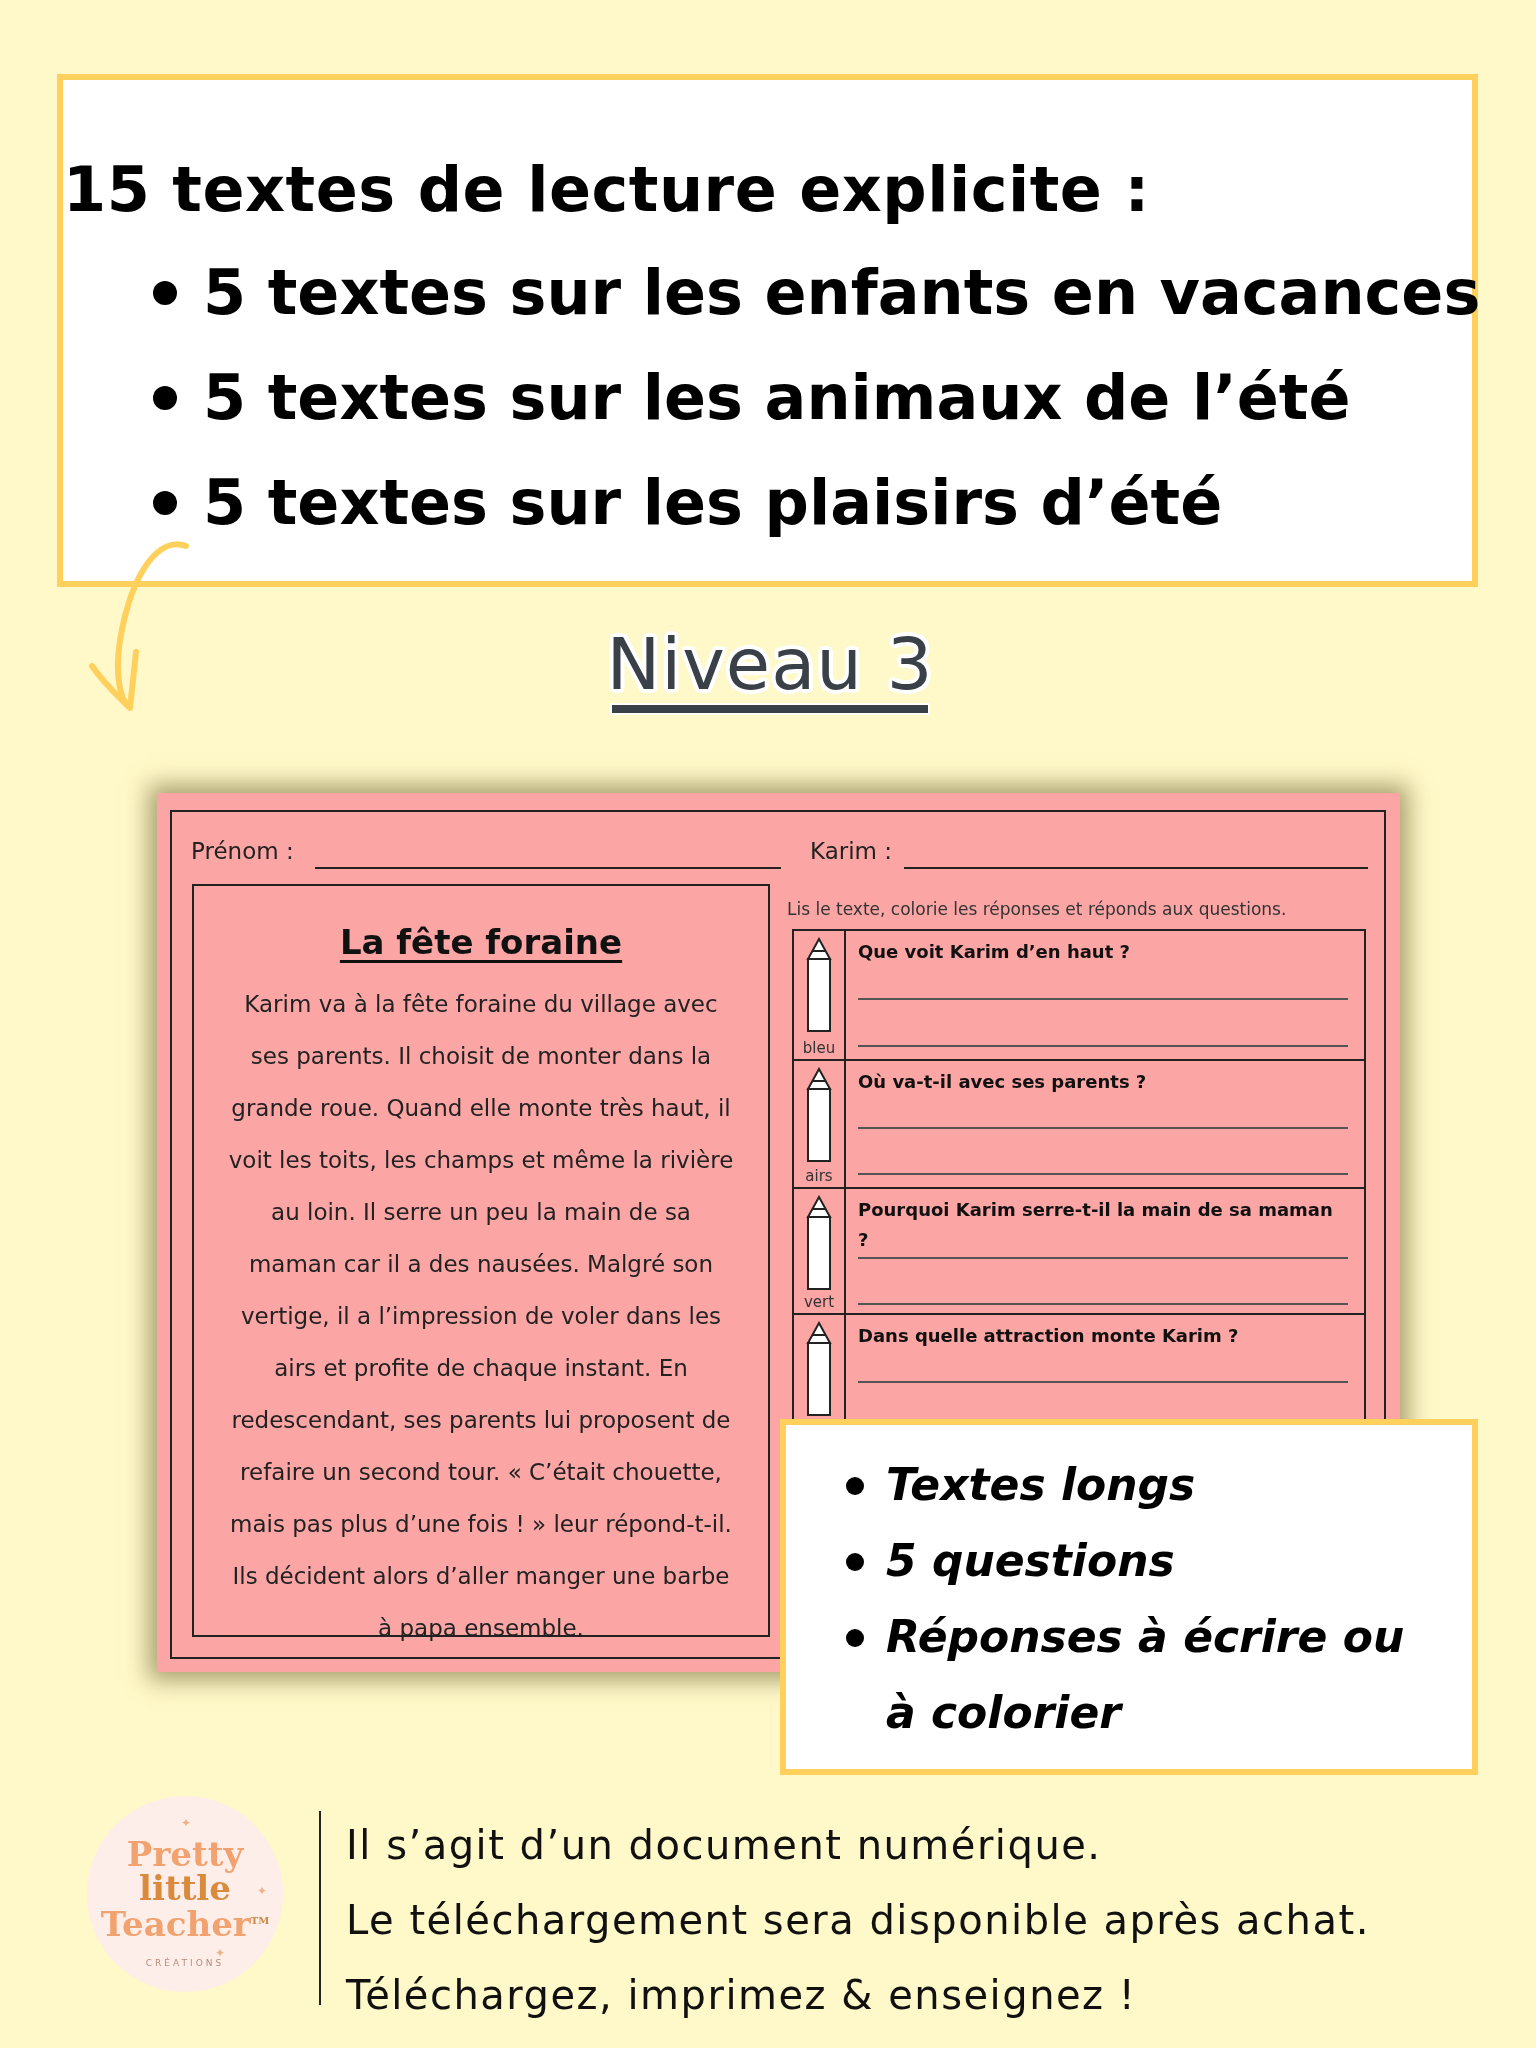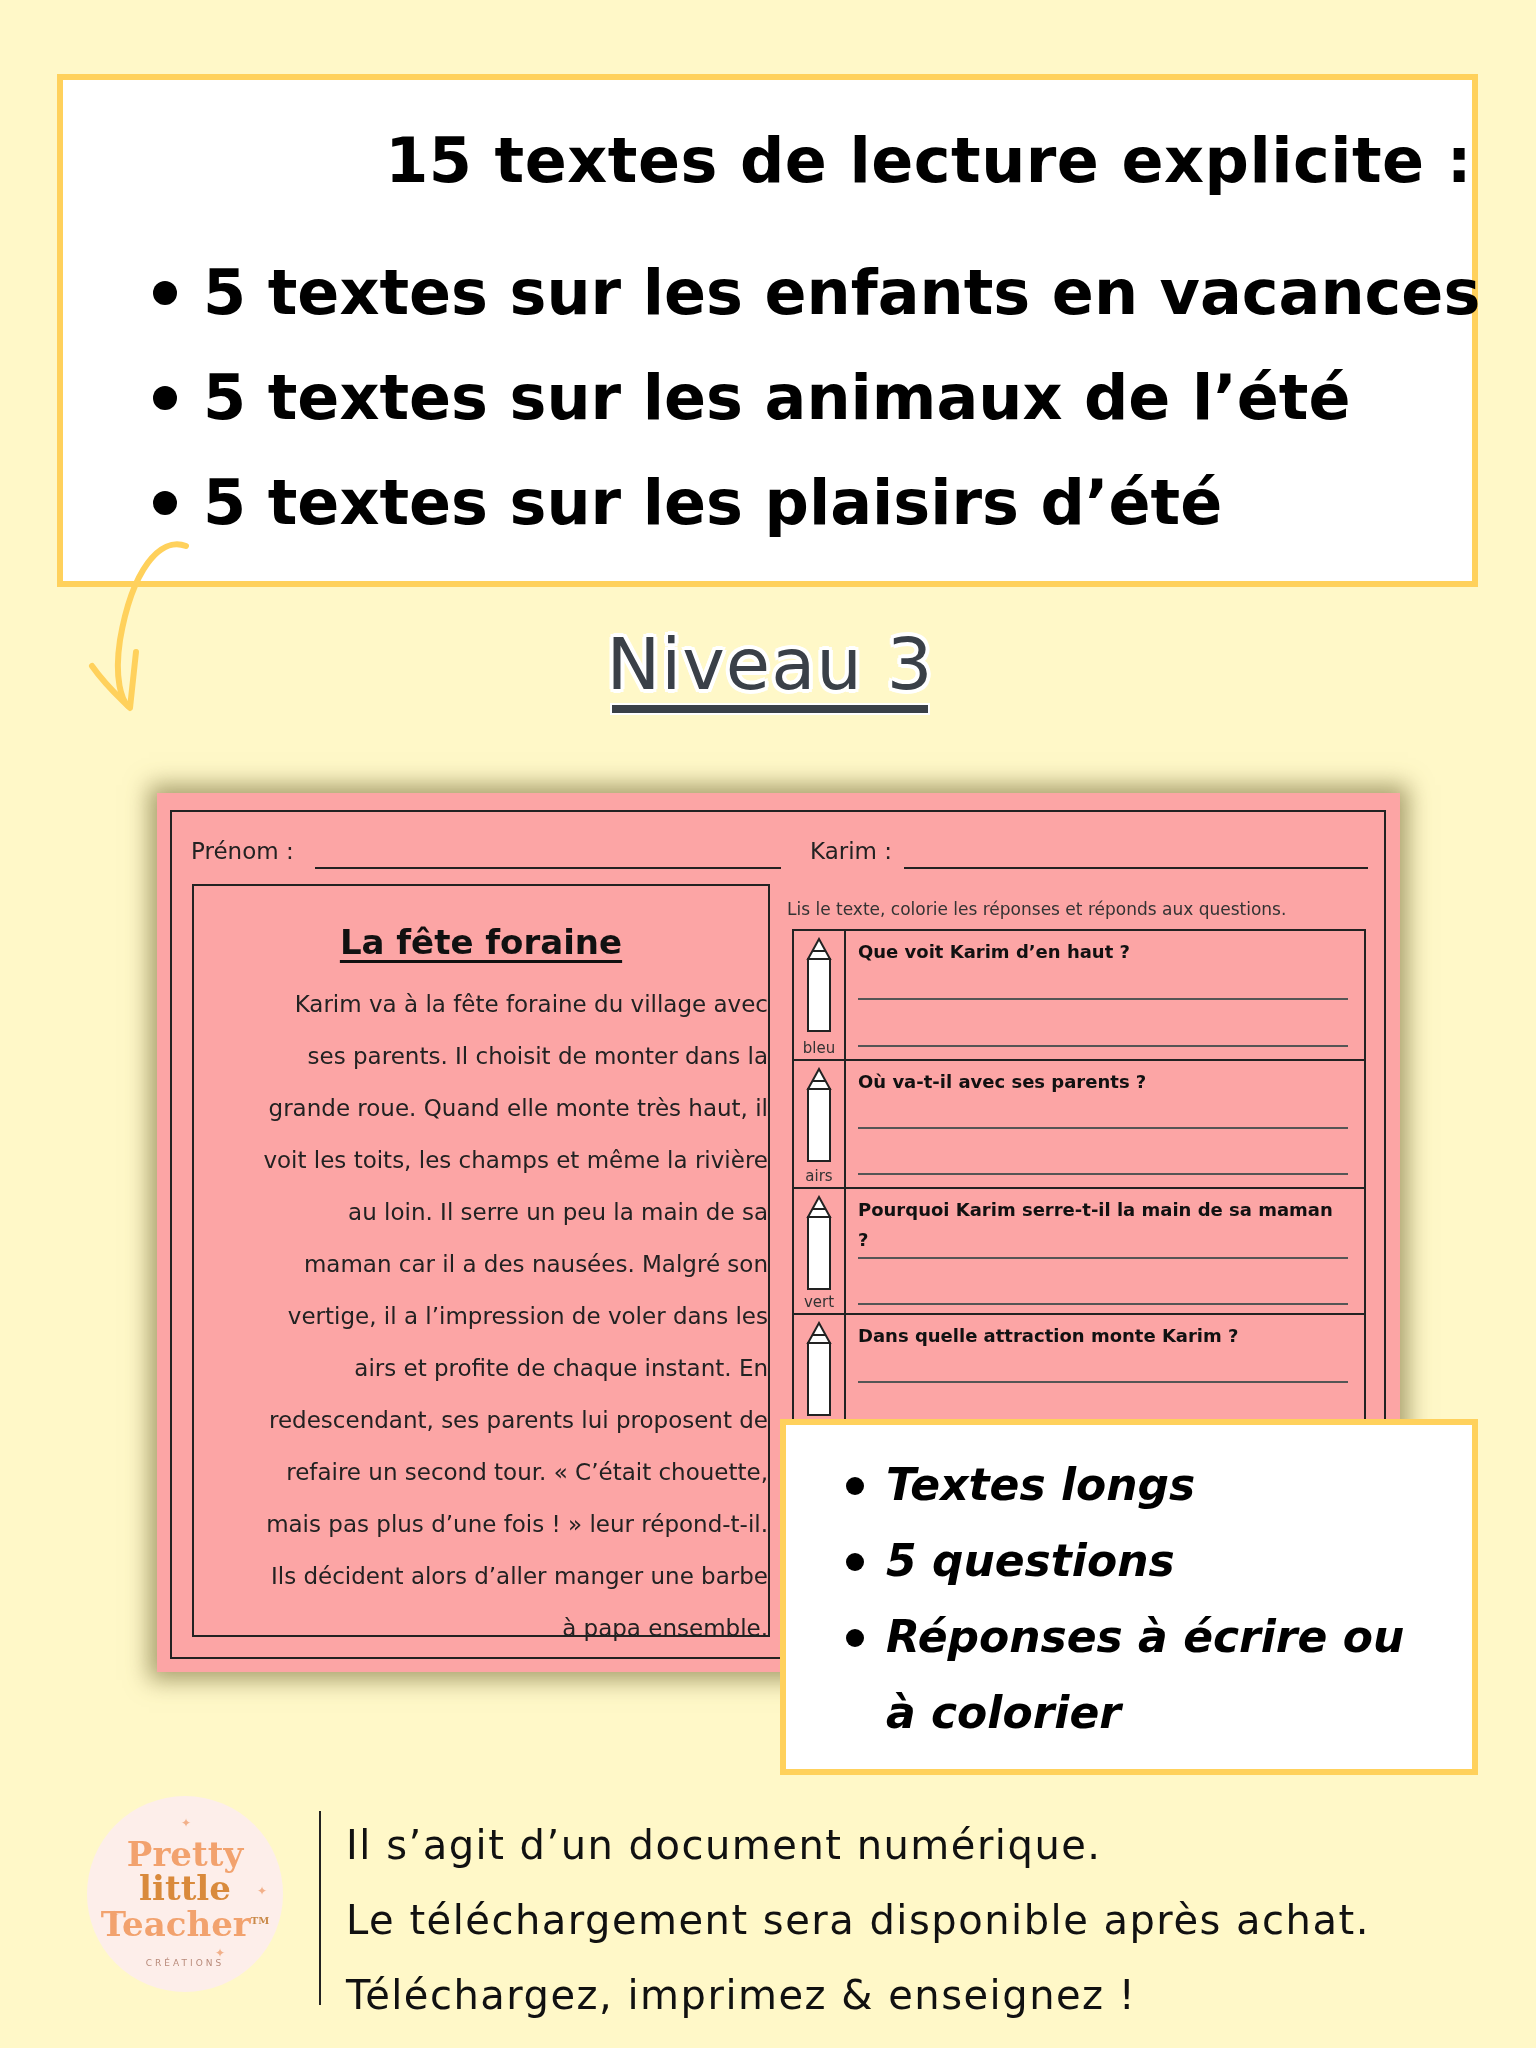--- a/index.html
+++ b/index.html
@@ -15,22 +15,22 @@
     
     .top-frame {
       position: absolute;
       left: 57px; top: 74px;
       width: 1421px; height: 513px;
       background: #fff;
       border: 6px solid #FFD15C;
     }
     .top-frame .headline {
       position: absolute;
-      left: 0; right: 0; top: 44px;
-      text-align: right;
+      left: 0; right: 0; top: 73px;
+      text-align: left;
       font-size: 62px;
       font-weight: bold;
       letter-spacing: 0.5px;
     }
     .top-frame ul {
       position: absolute;
       left: 90px; top: 160px;
       list-style: none;
     }
     .top-frame li {
@@ -115,21 +115,20 @@
       margin-top: 36px;
       font-size: 34px;
       font-weight: bold;
       text-decoration: underline;
       text-underline-offset: 6px;
       text-decoration-thickness: 3px;
       color: #111;
     }
     .text-box .story-lines {
       margin-top: 16px;
-      text-align: right;
     }
     .text-box .story-line {
       display: block;
       font-size: 23px;
       line-height: 52px;
       color: #222;
       white-space: nowrap;
     }
     .instructions {
       position: absolute;

